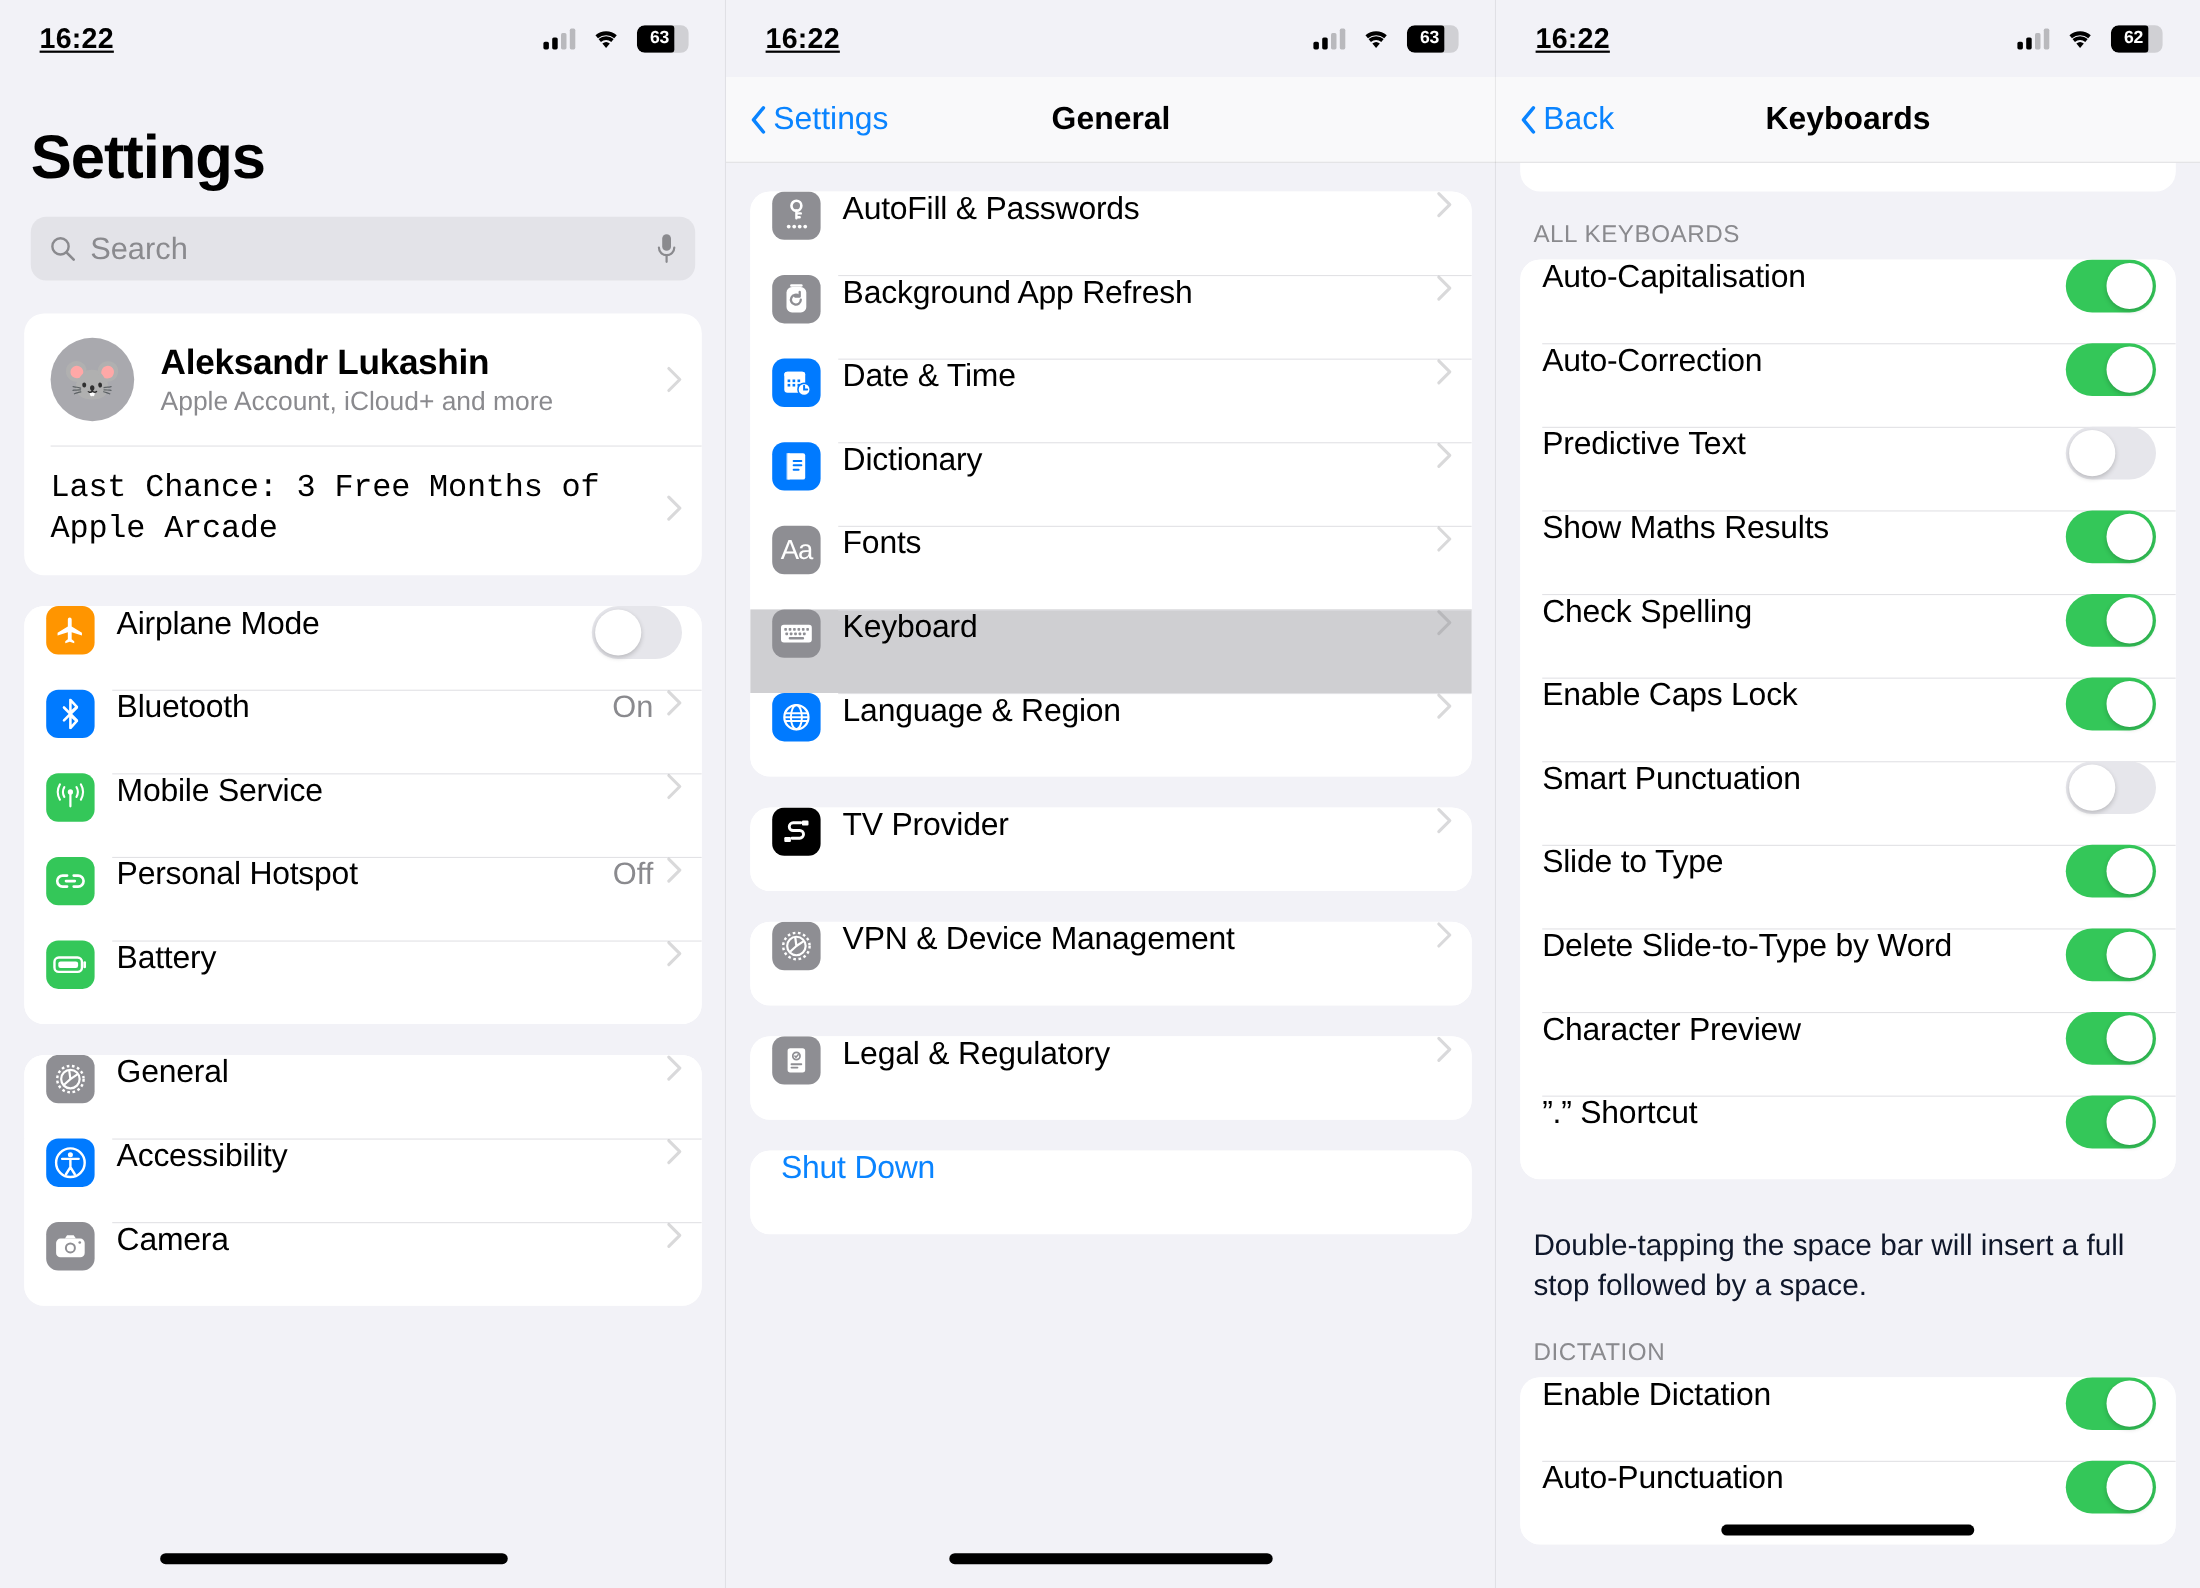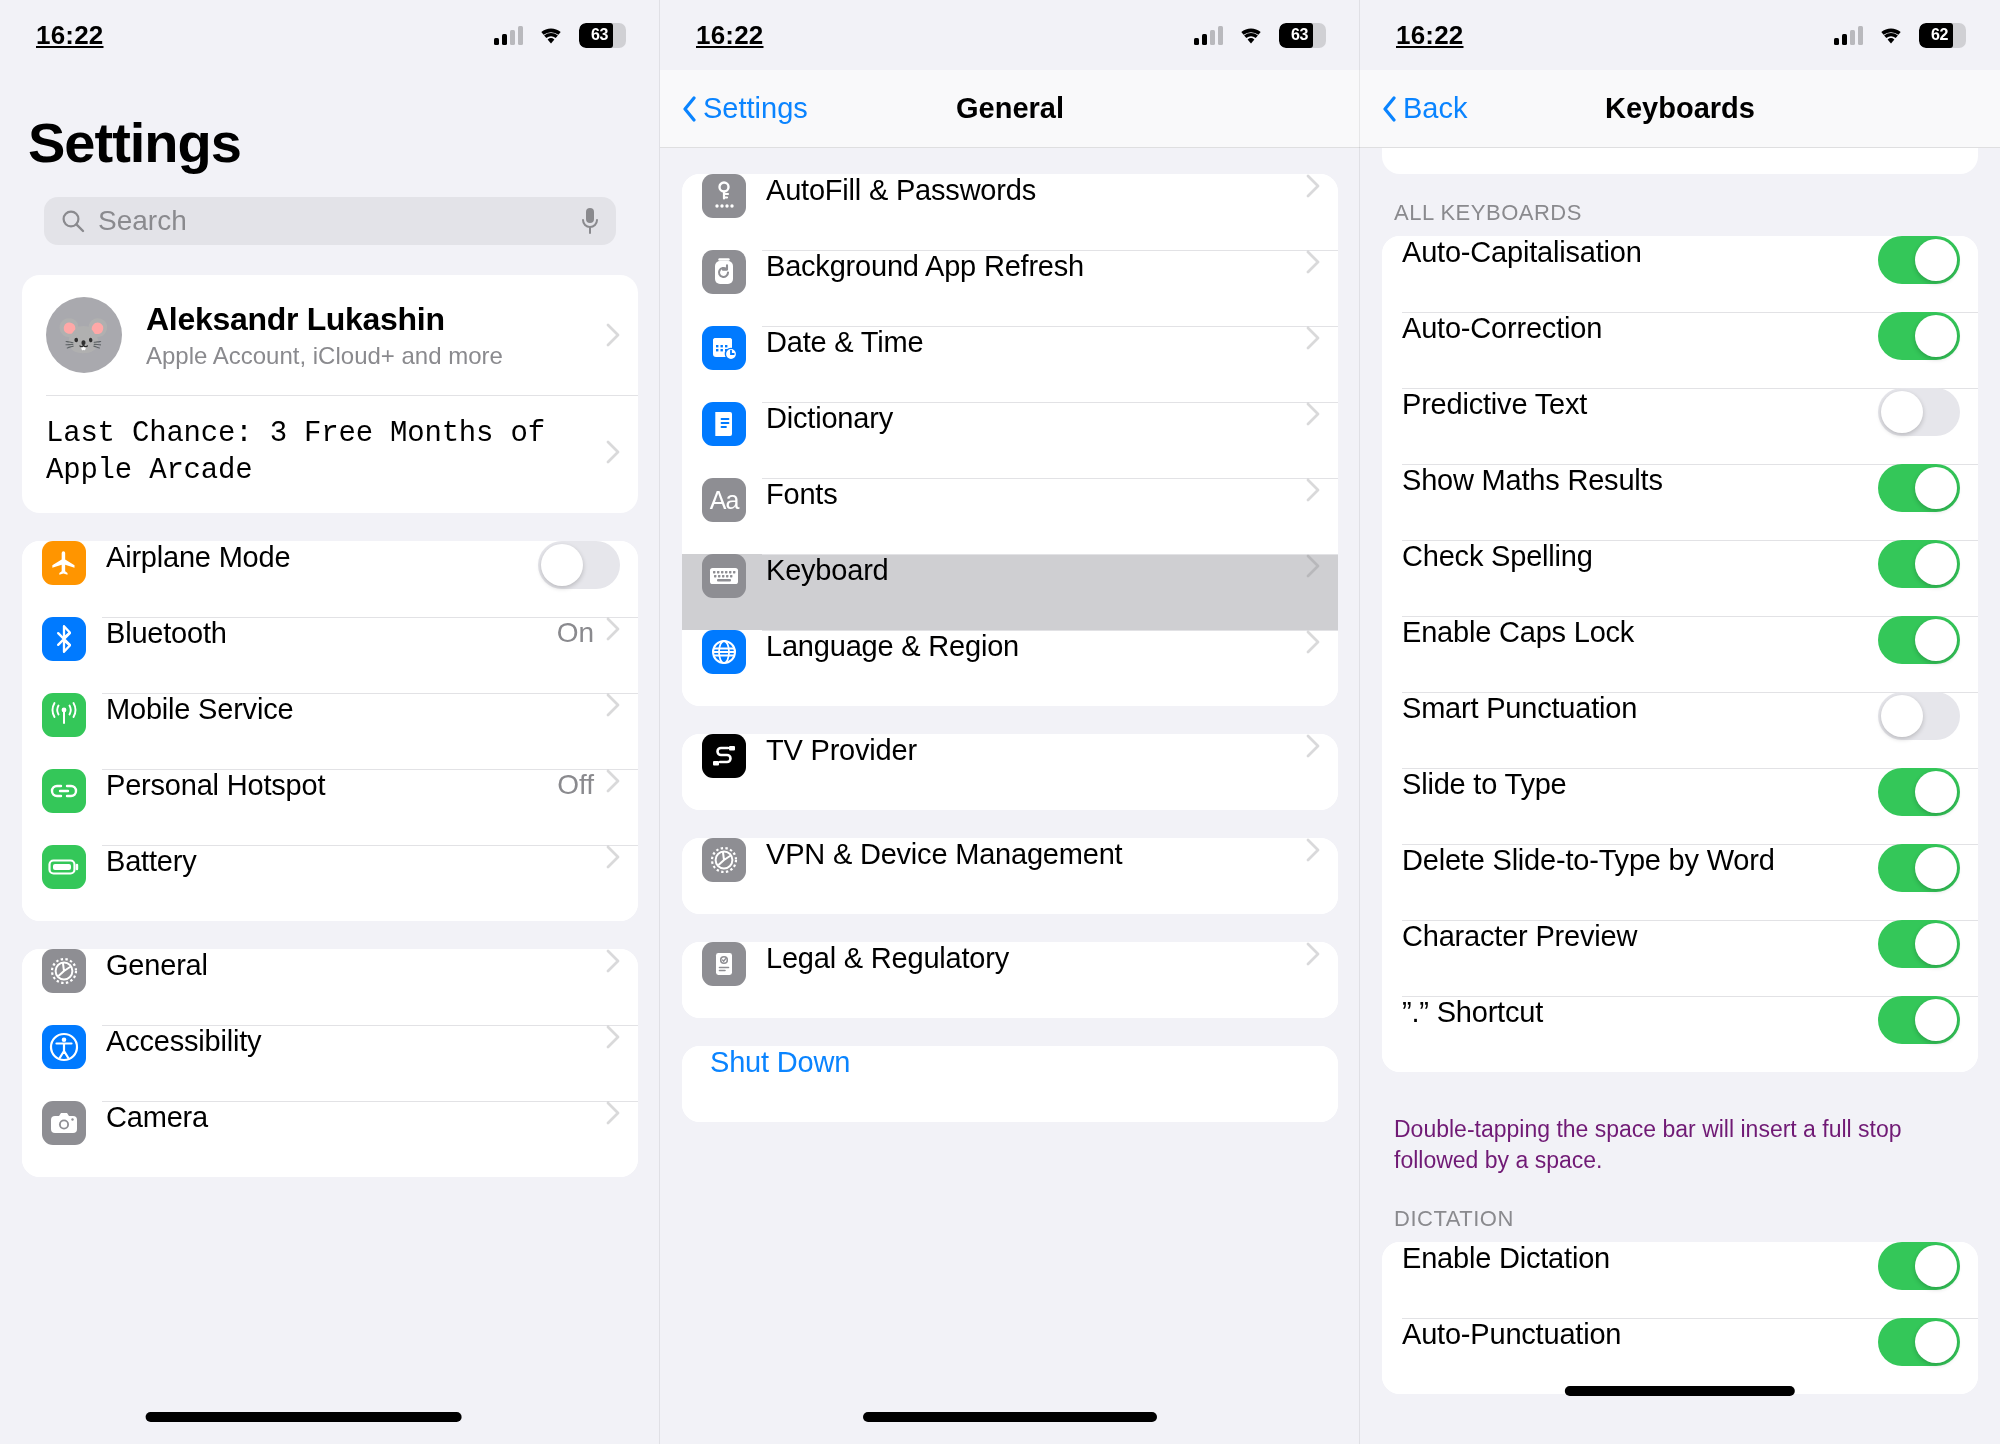--- a/index.html
+++ b/index.html
@@ -36,21 +36,21 @@
   .batt .fill{ position:absolute; left:0; top:0; bottom:0; width:72%; background:#000; border-radius:7px 3px 3px 7px; }
   .batt .num{
     position:absolute; inset:0; display:flex; align-items:center; justify-content:center;
     font-size:16px; font-weight:700; color:#fff; letter-spacing:-.3px; padding-right:6px;
   }
 
   
   .big-title{ font-size:56px; font-weight:700; letter-spacing:-1px; padding:40px 28px 22px; color:#000; }
 
   .searchbar{
-    margin:0 44px 30px; height:48px; background:#e3e3e8; border-radius:14px;
+    margin:0 28px 30px; height:58px; background:#e3e3e8; border-radius:14px;
     display:flex; align-items:center; padding:0 16px; gap:12px;
   }
   .searchbar .ph{ font-size:28px; color:#8a8a8e; flex:1; }
   .mag{ width:26px; height:26px; }
   .mic{ width:20px; height:28px; }
 
   
   .navbar{
     height:78px; display:flex; align-items:center; position:relative;
     background:rgba(249,249,250,.94); border-bottom:1px solid rgba(0,0,0,.10);
@@ -93,21 +93,21 @@
   }
   .acct-txt{ flex:1; }
   .acct-name{ font-size:32px; font-weight:700; color:#000; letter-spacing:-.3px; }
   .acct-sub{ font-size:24px; color:#8a8a8e; margin-top:4px; }
   .promo{ display:flex; align-items:center; padding:20px 18px 24px 24px; position:relative; cursor:pointer;font-family:Liberation Mono, monospace; }
   .promo::before{ content:""; position:absolute; left:24px; right:0; top:0; height:1px; background:#e2e2e5; }
   .promo-txt{ flex:1; font-size:29px; color:#000; line-height:1.28; letter-spacing:-.2px; }
 
   
   .sec-hdr{ font-size:22px; color:#8a8a8e; letter-spacing:.5px; padding:26px 34px 10px; text-transform:uppercase; }
-  .sec-ftr{ font-size:23px; color:#701a75; line-height:1.34; padding:14px 34px 4px; }
+  .sec-ftr{ font-size:27px; color:#0f172a; line-height:1.34; padding:14px 34px 4px; }
 
   
   .toggle{ width:82px; height:48px; border-radius:24px; flex:none; position:relative; background:#34c759; }
   .toggle.off{ background:#e6e6eb; }
   .toggle .knob{
     position:absolute; top:3px; left:37px; width:42px; height:42px; border-radius:50%;
     background:#fff; box-shadow:0 2px 5px rgba(0,0,0,.2);
   }
   .toggle.off .knob{ left:3px; }
 

